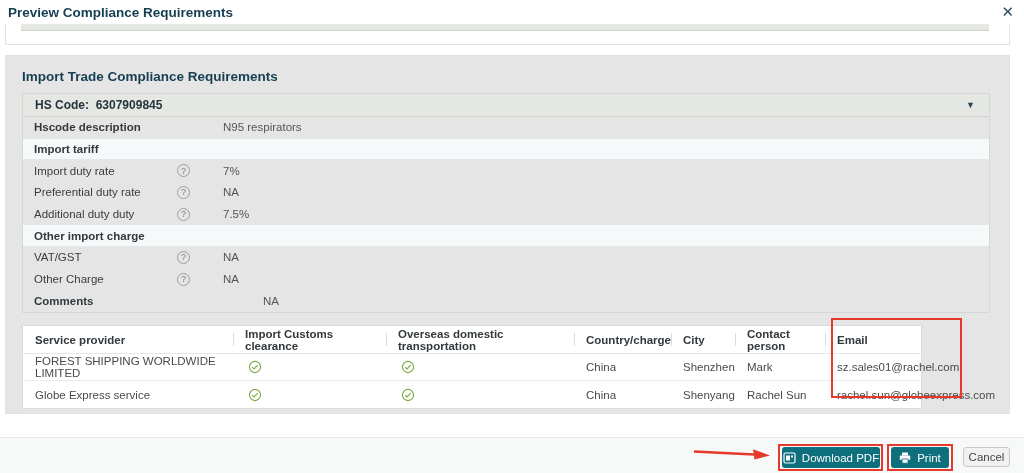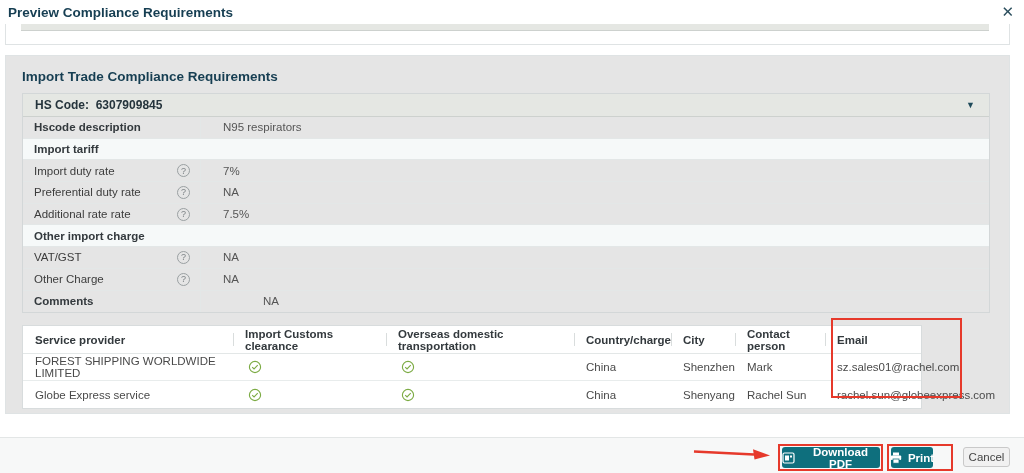--- a/index.html
+++ b/index.html
@@ -53,21 +53,21 @@
   .prov-row{height:27px;border-bottom:1px solid #e8ecec;}
   .prov-row:last-child{border-bottom:none;}
   .prov-row .pc{display:flex;align-items:center;font-size:11.5px;color:#4a4a4a;padding-left:12px;}
   .chk{width:14px;height:14px;margin-left:3px;}
 
   
   .footer{position:absolute;left:0;top:437px;width:1024px;height:36px;background:#f7f8f8;
     border-top:1px solid #e3e6e6;}
   .btn{position:absolute;height:21px;border-radius:3px;font-size:11.5px;display:flex;
     align-items:center;justify-content:center;cursor:pointer;font-family:"Liberation Sans",sans-serif;}
-  .btn-teal{background:var(--accent);color:#fff;border:none;gap:6px;font-weight:bold;}
+  .btn-teal{background:var(--accent);color:#fff;border:none;gap:6px;}
   .btn-cancel{background:#f1f1f1;border:1px solid #c9c9c9;color:#444;}
   .bicon{display:flex;align-items:center;}
 
   
   .annot{position:absolute;border:2px solid var(--annot);pointer-events:none;}
 </style>
 </head>
 <body>
 
 <div class="dlg-title">Preview Compliance Requirements</div>
@@ -107,21 +107,21 @@
         </div>
         <div class="hs-row">
           <div class="cl">
             <span>Preferential duty rate</span>
             <span class="qicon">?</span>
           </div>
           <div class="cr">NA</div>
         </div>
         <div class="hs-row">
           <div class="cl">
-            <span>Additional rate rate</span>
+            <span>Additional duty duty</span>
             <span class="qicon">?</span>
           </div>
           <div class="cr">7.5%</div>
         </div>
         <div class="hs-row section">
           <div class="full">Other import charge</div>
         </div>
         <div class="hs-row">
           <div class="cl">
             <span>VAT/GST</span>
@@ -202,21 +202,21 @@
 <button class="btn btn-teal" style="left:782px;top:447px;width:98px;">
   <span class="bicon">
     <svg width="13" height="12" viewBox="0 0 13 12">
         <rect x="1" y="1" width="11" height="10" rx="1.5" fill="none" stroke="#fff" stroke-width="1.2"></rect>
         <rect x="3" y="3.5" width="4" height="5" fill="#fff"></rect>
         <rect x="8" y="3.5" width="2" height="2" fill="#fff"></rect>
       </svg>
   </span>
   <span>Download PDF</span>
 </button>
-<button class="btn btn-teal" style="left:891px;top:447px;width:42px;">
+<button class="btn btn-teal" style="left:891px;top:447px;width:58px;">
   <span class="bicon">
     <svg width="12" height="12" viewBox="0 0 12 12">
         <rect x="3" y="0.5" width="6" height="3" fill="#fff"></rect>
         <rect x="0.8" y="3.5" width="10.4" height="4.5" rx="1" fill="#fff"></rect>
         <rect x="3" y="7" width="6" height="4.2" fill="#fff" stroke="#0e6f7d" stroke-width="0.8"></rect>
       </svg>
   </span>
   <span>Print</span>
 </button>
 <button class="btn btn-cancel" style="left:963px;top:447px;width:47px;height:20px;">

